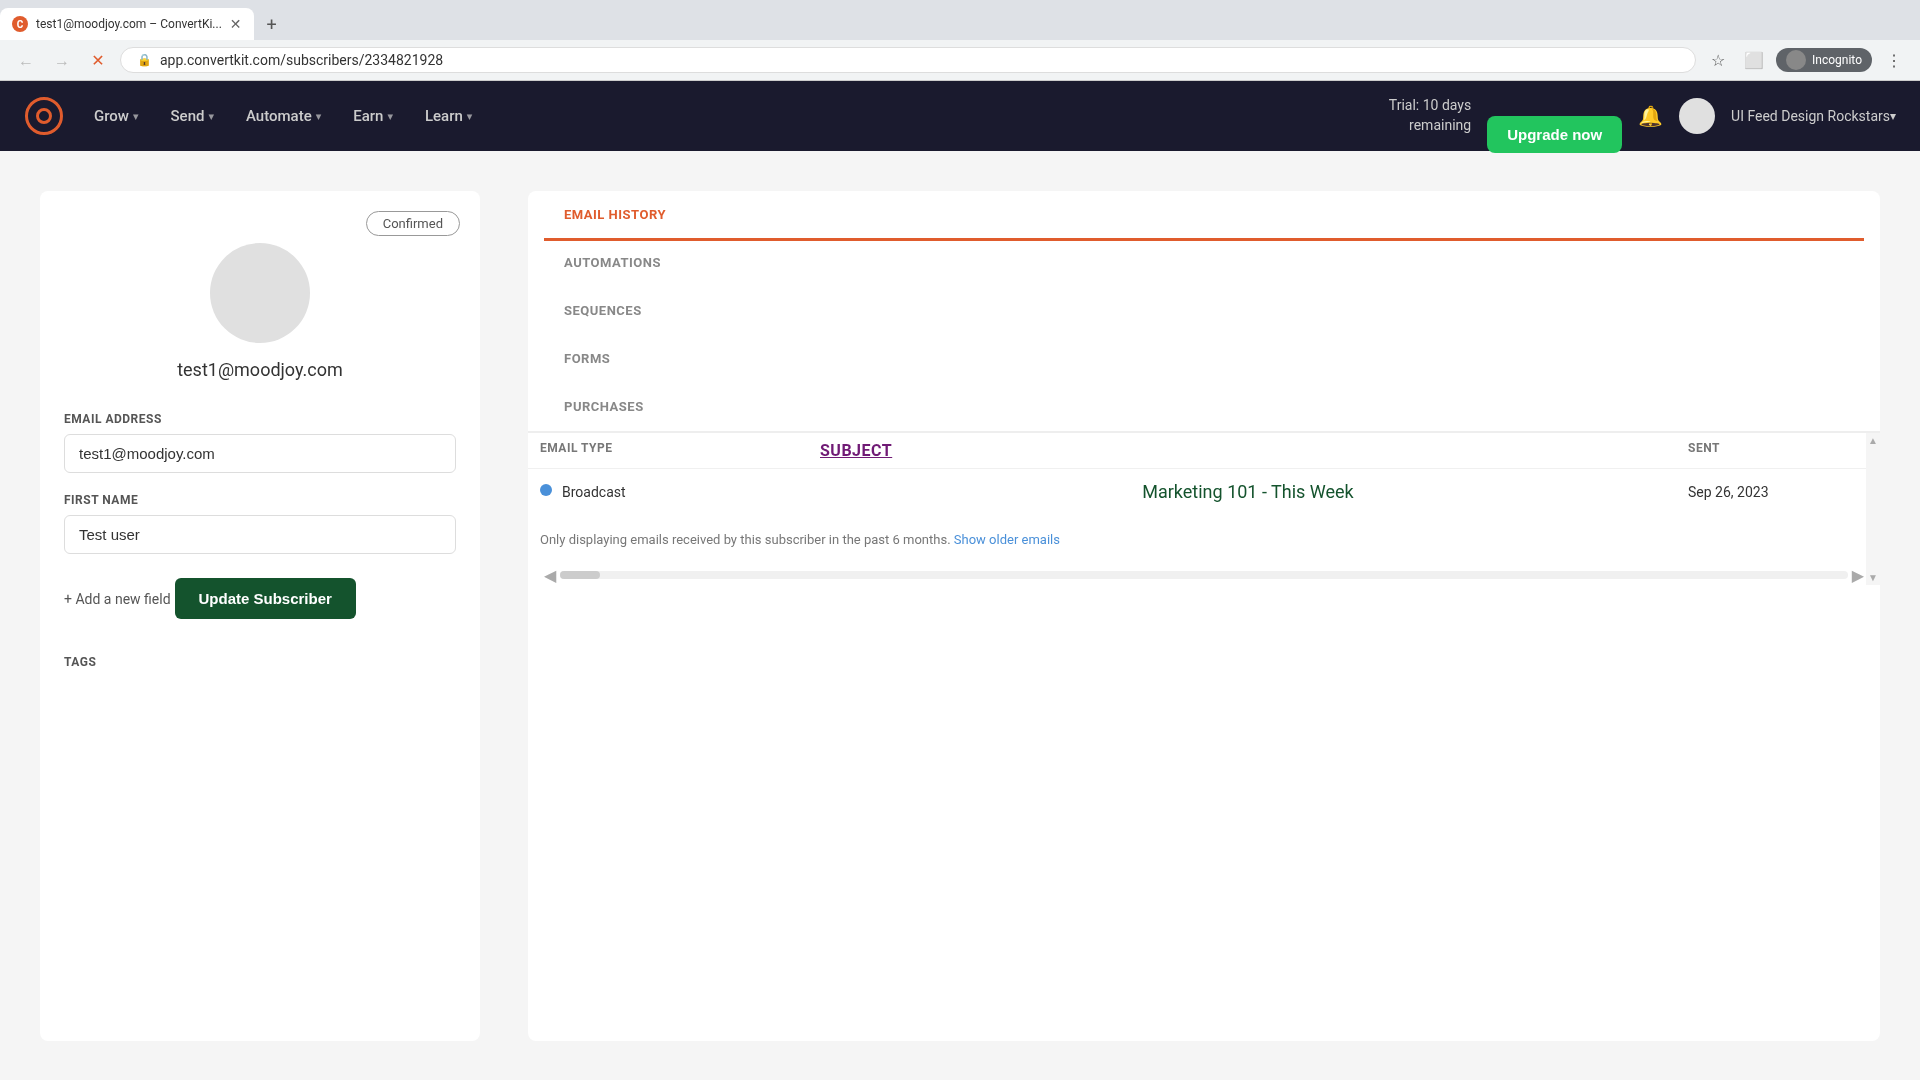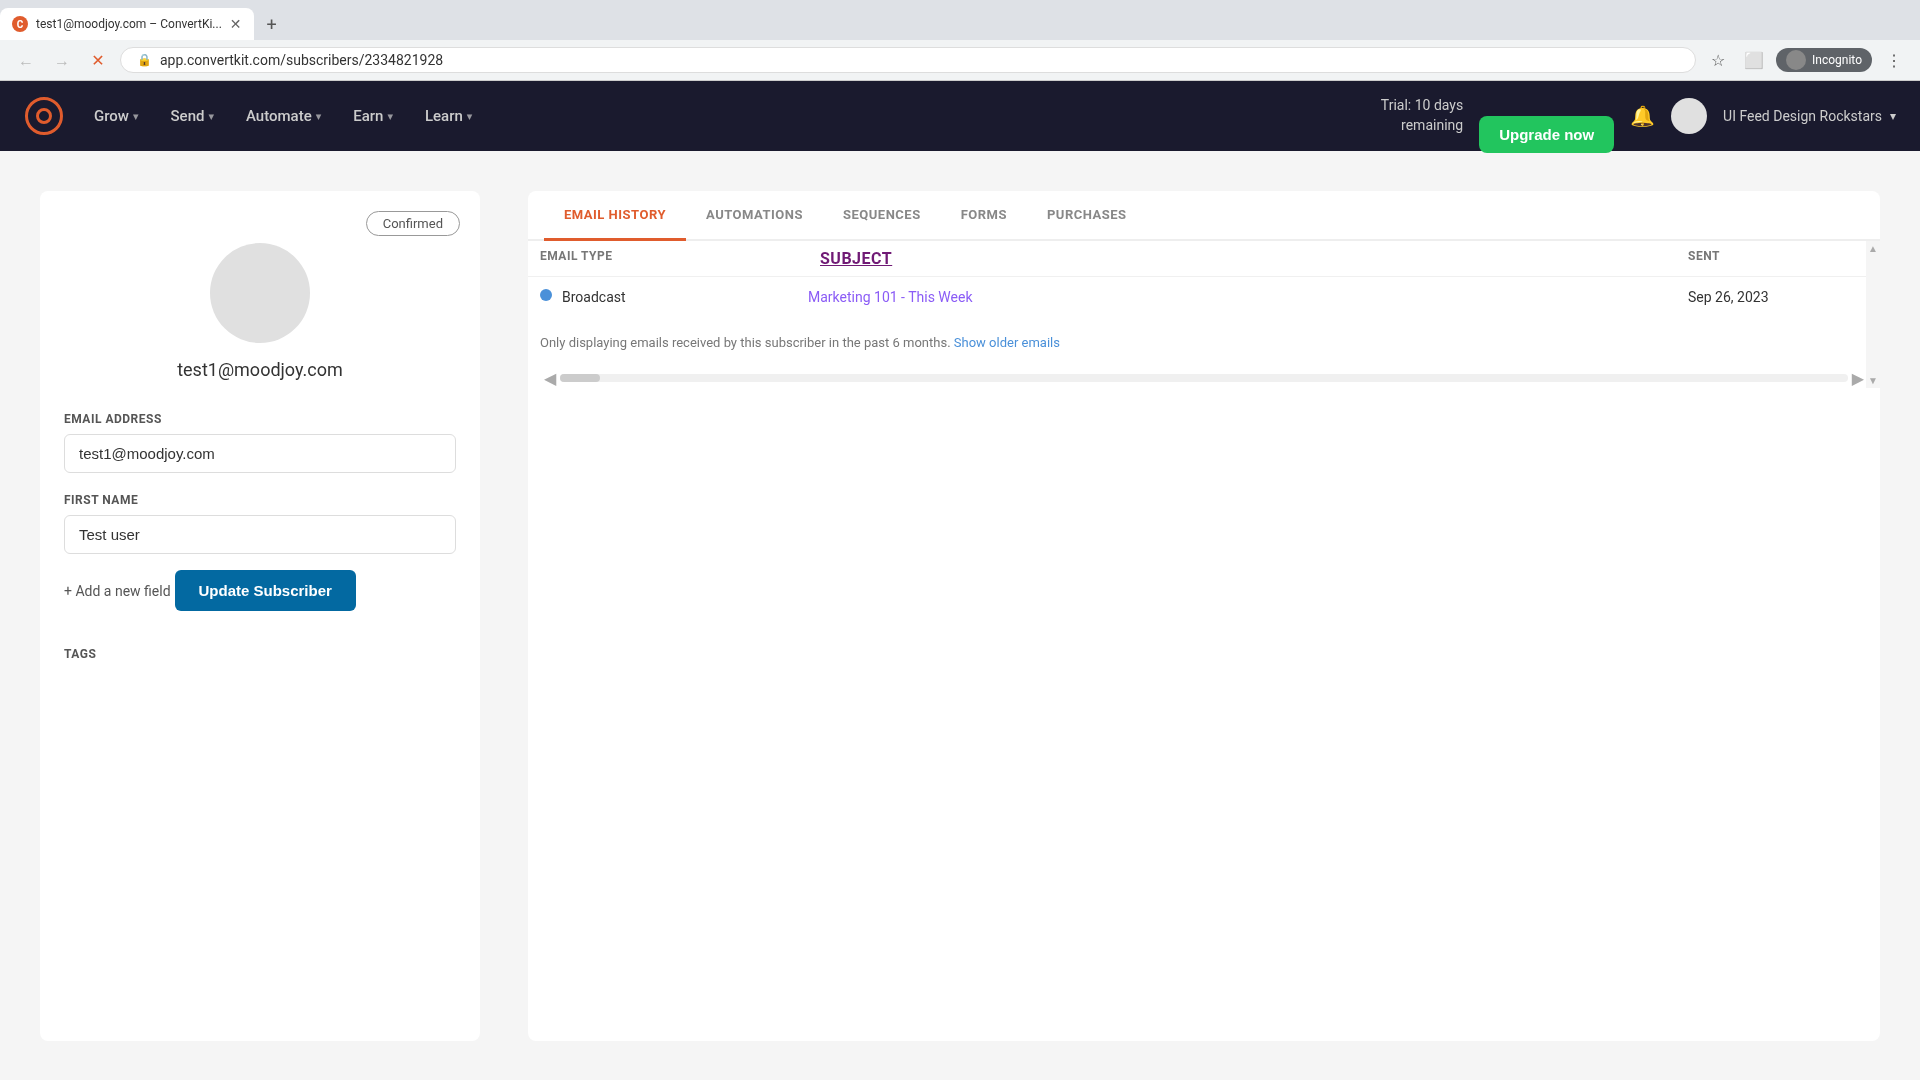--- a/index.html
+++ b/index.html
@@ -27,50 +27,50 @@
     .logo-circle { width: 38px; height: 38px; border-radius: 50%; background: transparent; border: 3px solid #e05c2d; display: flex; align-items: center; justify-content: center; }
     .logo-inner { width: 16px; height: 16px; border-radius: 50%; border: 3px solid #e05c2d; }
     .nav-menu { display: flex; align-items: center; gap: 4px; flex: 1; }
     .nav-item { color: #ccc; font-size: 15px; font-weight: 500; padding: 8px 14px; border-radius: 6px; cursor: pointer; display: flex; align-items: center; gap: 4px; white-space: nowrap; }
     .nav-item .chevron { font-size: 11px; opacity: 0.7; }
     .header-right { display: flex; align-items: center; gap: 16px; }
     .trial-info { color: #ccc; font-size: 14px; text-align: right; line-height: 1.4; }
     .upgrade-btn { background: #22c55e; color: #fff; font-size: 15px; font-weight: 700; padding: 10px 20px; border-radius: 8px; cursor: pointer; border: none; white-space: nowrap; margin-top: 36px; }
     .bell-icon { color: #ccc; font-size: 20px; cursor: pointer; }
     .avatar { width: 36px; height: 36px; border-radius: 50%; background: #e0e0e0; }
-    .user-menu { display: flex; align-items: center; gap: 8px; color: #ccc; font-size: 14px; cursor: pointer; }
+    .user-menu { display: flex; align-items: center; color: #ccc; font-size: 14px; cursor: pointer; }
     .user-chevron { font-size: 12px; }
 
     
     .main-content { display: flex; padding: 40px 40px; gap: 48px; background: #f5f5f5; min-height: calc(1080px - 70px - 80px); }
 
     
     .left-panel { background: #fff; border-radius: 8px; padding: 32px 24px; width: 440px; min-width: 440px; position: relative; }
     .confirmed-badge { position: absolute; top: 20px; right: 20px; border: 1px solid #999; border-radius: 20px; padding: 4px 16px; font-size: 13px; color: #555; }
     .avatar-large { width: 100px; height: 100px; border-radius: 50%; background: #e0e0e0; margin: 20px auto 16px auto; display: block; }
     .subscriber-email { text-align: center; font-size: 18px; color: #333; margin-bottom: 32px; }
     .field-label { font-size: 12px; font-weight: 700; color: #555; letter-spacing: 0.5px; text-transform: uppercase; margin-bottom: 8px; margin-top: 20px; }
     .field-input { width: 100%; border: 1px solid #ddd; border-radius: 6px; padding: 10px 14px; font-size: 15px; color: #333; outline: none; }
     .add-field-link { color: #555; font-size: 14px; cursor: pointer; margin-top: 28px; display: inline-block; }
-    .update-btn { background: #0369a1; color: #fff; border: none; border-radius: 6px; padding: 12px 24px; font-size: 15px; font-weight: 600; cursor: pointer; margin-top: 16px; }
+    .update-btn { background: #14532d; color: #fff; border: none; border-radius: 6px; padding: 12px 24px; font-size: 15px; font-weight: 600; cursor: pointer; margin-top: 24px; }
     .tags-label { font-size: 12px; font-weight: 700; color: #555; letter-spacing: 0.5px; text-transform: uppercase; margin-top: 32px; }
 
     
     .right-panel { flex: 1; background: #fff; border-radius: 8px; padding: 0; overflow: hidden; }
-    .tabs-row { display: flex; border-bottom: 2px solid #eee; padding: 0 16px; }
+    .tabs-row { display: flex; border-bottom: 2px solid #eee; padding: 0 16px; flex-direction: column; }
     .tab { padding: 16px 20px; font-size: 13px; font-weight: 700; color: #888; cursor: pointer; letter-spacing: 0.5px; text-transform: uppercase; border-bottom: 3px solid transparent; margin-bottom: -2px; }
     .tab.active { color: #e05c2d; border-bottom: 3px solid #e05c2d; }
     .table-header { display: flex; padding: 8px 12px; }
     .col-type { width: 280px; font-size: 12px; font-weight: 700; color: #777; text-transform: uppercase; letter-spacing: 0.5px; }
     .col-subject { flex: 1; font-size: 16px; font-weight: 700; color: #701a75; text-transform: uppercase; letter-spacing: 0.5px; text-decoration: underline; }
     .col-sent { width: 180px; font-size: 12px; font-weight: 700; color: #777; text-transform: uppercase; letter-spacing: 0.5px; }
     .table-row { display: flex; align-items: center; padding: 12px 12px; border-top: 1px solid #f0f0f0; }
     .broadcast-dot { width: 12px; height: 12px; border-radius: 50%; background: #4a90d9; margin-right: 10px; flex-shrink: 0; }
     .row-type { width: 268px; font-size: 14px; color: #333; display: flex; }
-    .row-subject { flex: 1; font-size: 14px; color: #8b5cf6; }
+    .row-subject { flex: 1; font-size: 18px; color: #14532d; text-align: center; }
     .row-sent { width: 180px; font-size: 14px; color: #333; }
     .notice-text { color: #777; font-size: 13px; padding: 16px 12px 8px; line-height: 1.5; }
     .notice-link { color: #4a90d9; cursor: pointer; text-decoration: none; }
     .scroll-track { height: 8px; background: #f0f0f0; border-radius: 4px; position: relative; display: flex; align-items: center; }
     .scroll-thumb { width: 40px; height: 8px; background: #ccc; border-radius: 4px; }
     .scroll-arrow { color: #aaa; font-size: 16px; cursor: pointer; padding: 0 4px; }
 
     .table-container { position: relative; }
   </style>
 </head>

